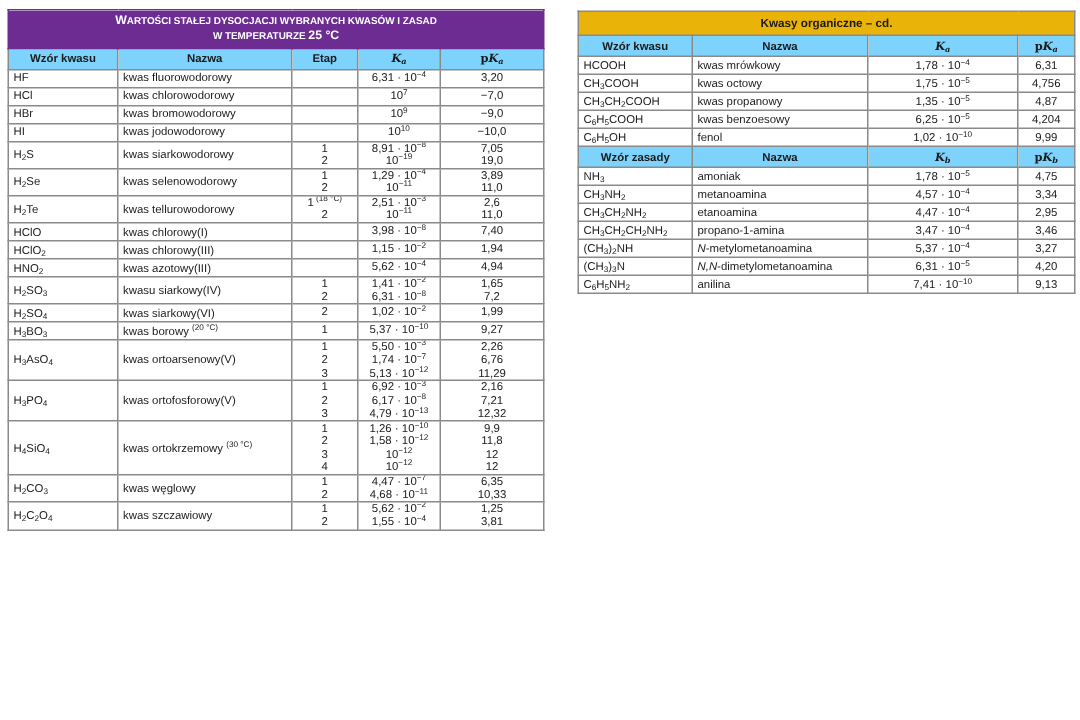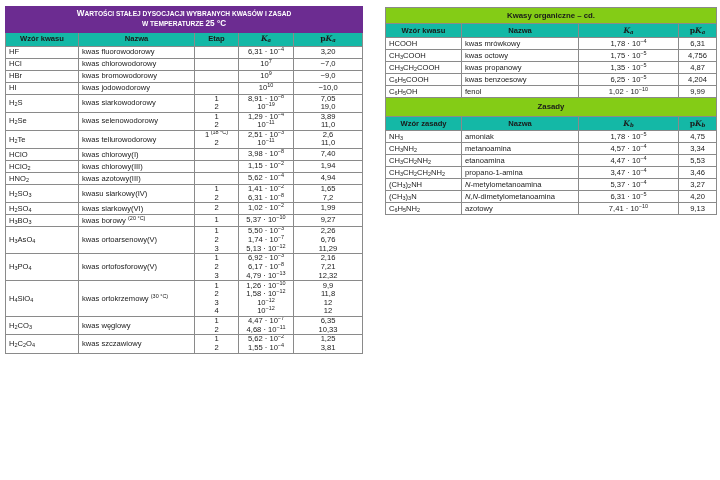--- a/index.html
+++ b/index.html
@@ -1,23 +1,23 @@
 <!DOCTYPE html>
 <html><head>
 <meta charset="utf-8">
 <style>
   html, body { margin: 0; padding: 0; background: #ffffff; }
   body { width: 720px; height: 480px; position: relative; overflow: hidden;
          font-family: "Liberation Sans", sans-serif; color: #1a1a1a; }
   table { border-collapse: collapse; position: absolute; table-layout: fixed; font-size: 7.6px; }
   td, th { border: 1px solid #8a8a8a; padding: 0 3px; line-height: 1.0; vertical-align: middle; overflow: hidden; white-space: nowrap; }
-  th { font-weight: bold; text-align: center; background: #14b8a6; }
+  th { font-weight: bold; text-align: center; background: #7dd3fc; }
   .title-row td { background: #6c2c91; color: #ffffff; font-weight: bold; text-align: center; font-size: 8.2px; line-height: 1.25; padding: 2px 4px; border-color: #6c2c91; }
   .title-row .sc { font-size: 6.6px; }
-  .section-row td { background: #84cc16; color: #1a1a1a; font-weight: bold; text-align: center; font-size: 7.8px; border-color: #8a8a8a; }
+  .section-row td { background: #eab308; color: #1a1a1a; font-weight: bold; text-align: center; font-size: 7.8px; border-color: #8a8a8a; }
   .c { text-align: center; }
   .sym { font-family: "DejaVu Serif", serif; font-weight: bold; font-style: italic; }
   .symp { font-family: "DejaVu Serif", serif; font-weight: bold; }
   sub { font-size: 0.72em; vertical-align: -0.25em; line-height: 0; }
   sup { font-size: 0.72em; vertical-align: 0.55em; line-height: 0; }
   .stack span { display: block; line-height: 8.6px; }
   #left { left: 5px; top: 6px; width: 357px; }
   #right { left: 385px; top: 7px; width: 331px; }
   .r1 td { height: 11px; }
   .r2 td { height: 16px; }
@@ -369,23 +369,20 @@
         <td>kwas benzoesowy</td>
         <td class="c"><span>6,25 · 10<sup>−5</sup></span></td>
         <td class="c">4,204</td>
       </tr>
       <tr class="r1">
         <td>C<sub>6</sub>H<sub>5</sub>OH</td>
         <td>fenol</td>
         <td class="c"><span>1,02 · 10<sup>−10</sup></span></td>
         <td class="c">9,99</td>
       </tr>
-      <tr class="section-row sec2">
-        <td colspan="4">Zasady</td>
-      </tr>
       <tr class="hdr">
         <th>Wzór zasady</th>
         <th>Nazwa</th>
         <th><span class="sym">K</span><sub class="sym">b</sub></th>
         <th><span class="symp">p</span><span class="sym">K</span><sub class="sym">b</sub></th>
       </tr>
       <tr class="r1">
         <td>NH<sub>3</sub></td>
         <td>amoniak</td>
         <td class="c"><span>1,78 · 10<sup>−5</sup></span></td>
@@ -394,21 +391,21 @@
       <tr class="r1">
         <td>CH<sub>3</sub>NH<sub>2</sub></td>
         <td>metanoamina</td>
         <td class="c"><span>4,57 · 10<sup>−4</sup></span></td>
         <td class="c">3,34</td>
       </tr>
       <tr class="r1">
         <td>CH<sub>3</sub>CH<sub>2</sub>NH<sub>2</sub></td>
         <td>etanoamina</td>
         <td class="c"><span>4,47 · 10<sup>−4</sup></span></td>
-        <td class="c">5,53</td>
+        <td class="c">2,95</td>
       </tr>
       <tr class="r1">
         <td>CH<sub>3</sub>CH<sub>2</sub>CH<sub>2</sub>NH<sub>2</sub></td>
         <td>propano-1-amina</td>
         <td class="c"><span>3,47 · 10<sup>−4</sup></span></td>
         <td class="c">3,46</td>
       </tr>
       <tr class="r1">
         <td>(CH<sub>3</sub>)<sub>2</sub>NH</td>
         <td><span class="it">N</span>-metylometanoamina</td>
@@ -416,18 +413,18 @@
         <td class="c">3,27</td>
       </tr>
       <tr class="r1">
         <td>(CH<sub>3</sub>)<sub>3</sub>N</td>
         <td><span class="it">N,N</span>-dimetylometanoamina</td>
         <td class="c"><span>6,31 · 10<sup>−5</sup></span></td>
         <td class="c">4,20</td>
       </tr>
       <tr class="r1">
         <td>C<sub>6</sub>H<sub>5</sub>NH<sub>2</sub></td>
-        <td>azotowy</td>
+        <td>anilina</td>
         <td class="c"><span>7,41 · 10<sup>−10</sup></span></td>
         <td class="c">9,13</td>
       </tr>
     </tbody>
 </table>
 
 </body></html>

